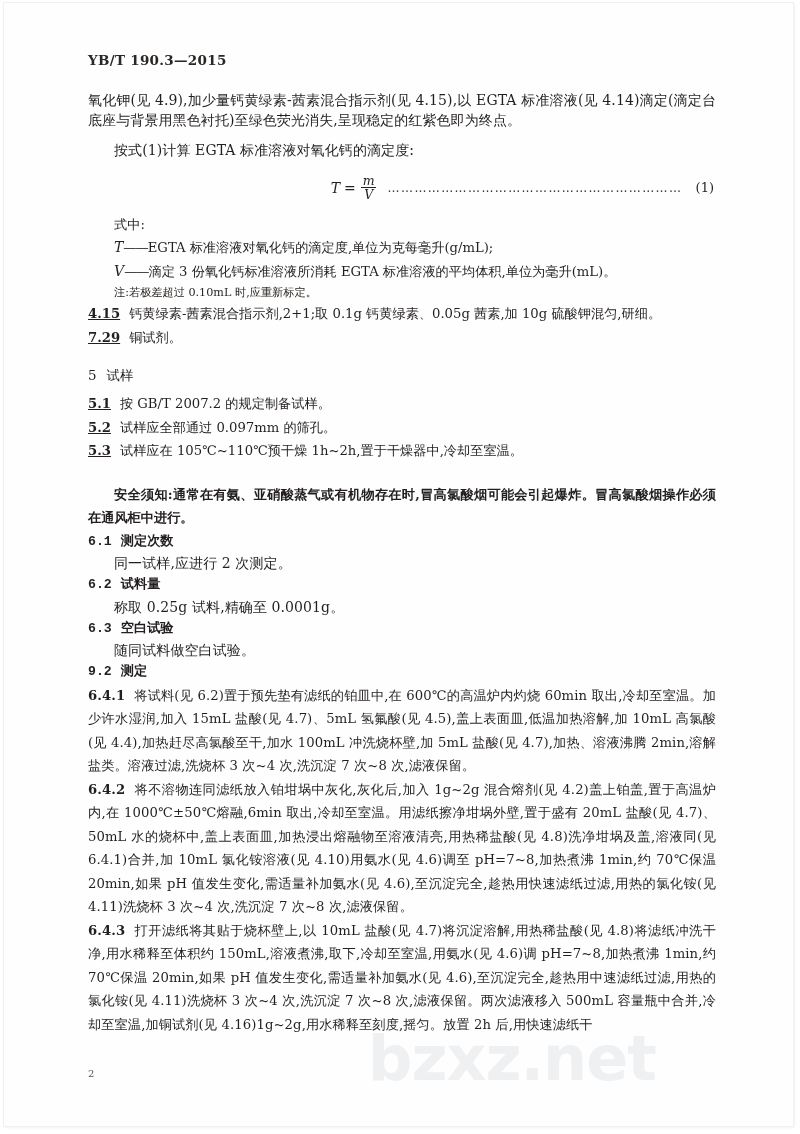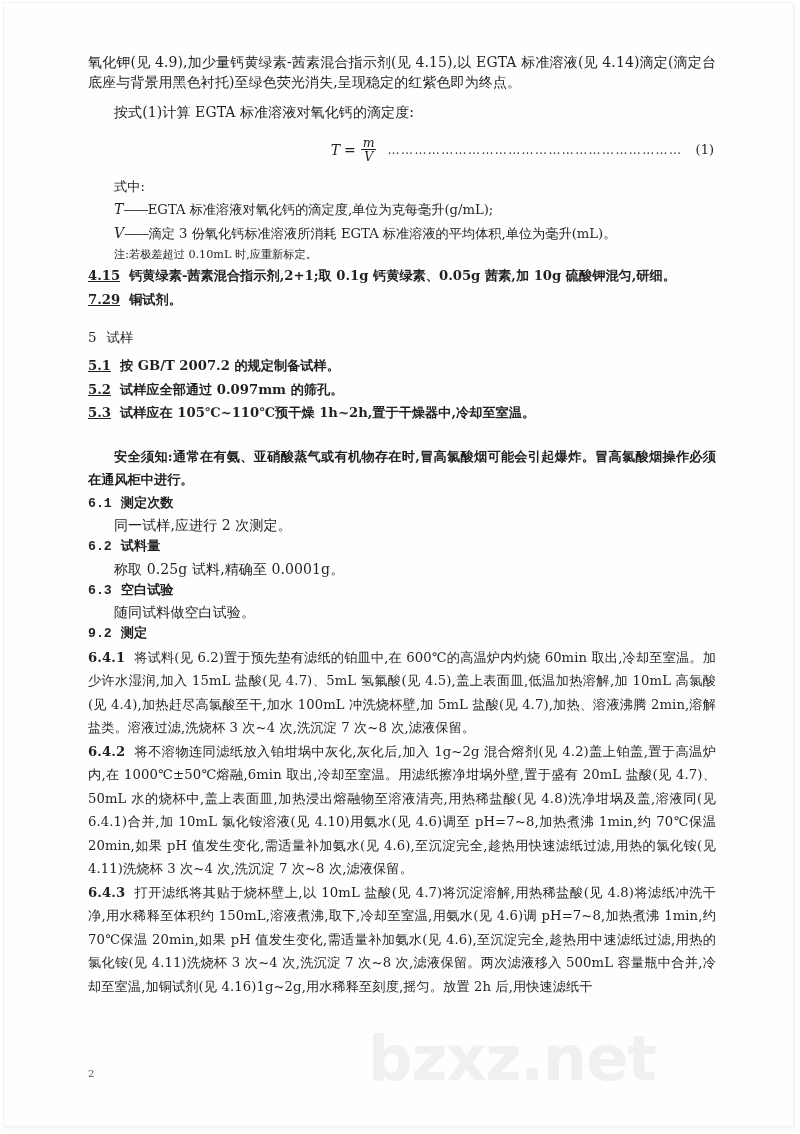--- a/index.html
+++ b/index.html
@@ -125,21 +125,21 @@
     line-height: 23.5px;
     align-items: baseline;
   }
   .clause-num {
     flex: 0 0 auto;
     font-weight: bold;
     margin-right: 9px;
     white-space: nowrap;
     text-decoration: underline;
   }
-  .clause-body { flex: 1 1 auto; text-align: justify; font-weight: bold; }
+  .clause-body { flex: 1 1 auto; text-align: justify; }
 
   
   .clause-flow {
     font-size: 13.2px;
     line-height: 23.5px;
     text-align: justify;
     text-indent: 0;
   }
   .clause-flow .clause-num-inline {
     font-weight: bold;
@@ -192,20 +192,21 @@
     white-space: nowrap;
   }
 </style>
 </head>
 <body>
 
 <div class="page-sheet"></div>
 
 <div class="content">
 
+  <div class="doc-header">YB/T 190.3—2015</div>
 
   <p class="body-para">氧化钾(见 4.9),加少量钙黄绿素-茜素混合指示剂(见 4.15),以 EGTA 标准溶液(见 4.14)滴定(滴定台底座与背景用黑色衬托)至绿色荧光消失,呈现稳定的红紫色即为终点。</p>
 
   <div class="gap-s"></div>
 
   <p class="indent1">按式(1)计算 EGTA 标准溶液对氧化钙的滴定度:</p>
 
   <div class="formula-row">
     <span class="formula-expr">
       <span class="lhs">T</span>

